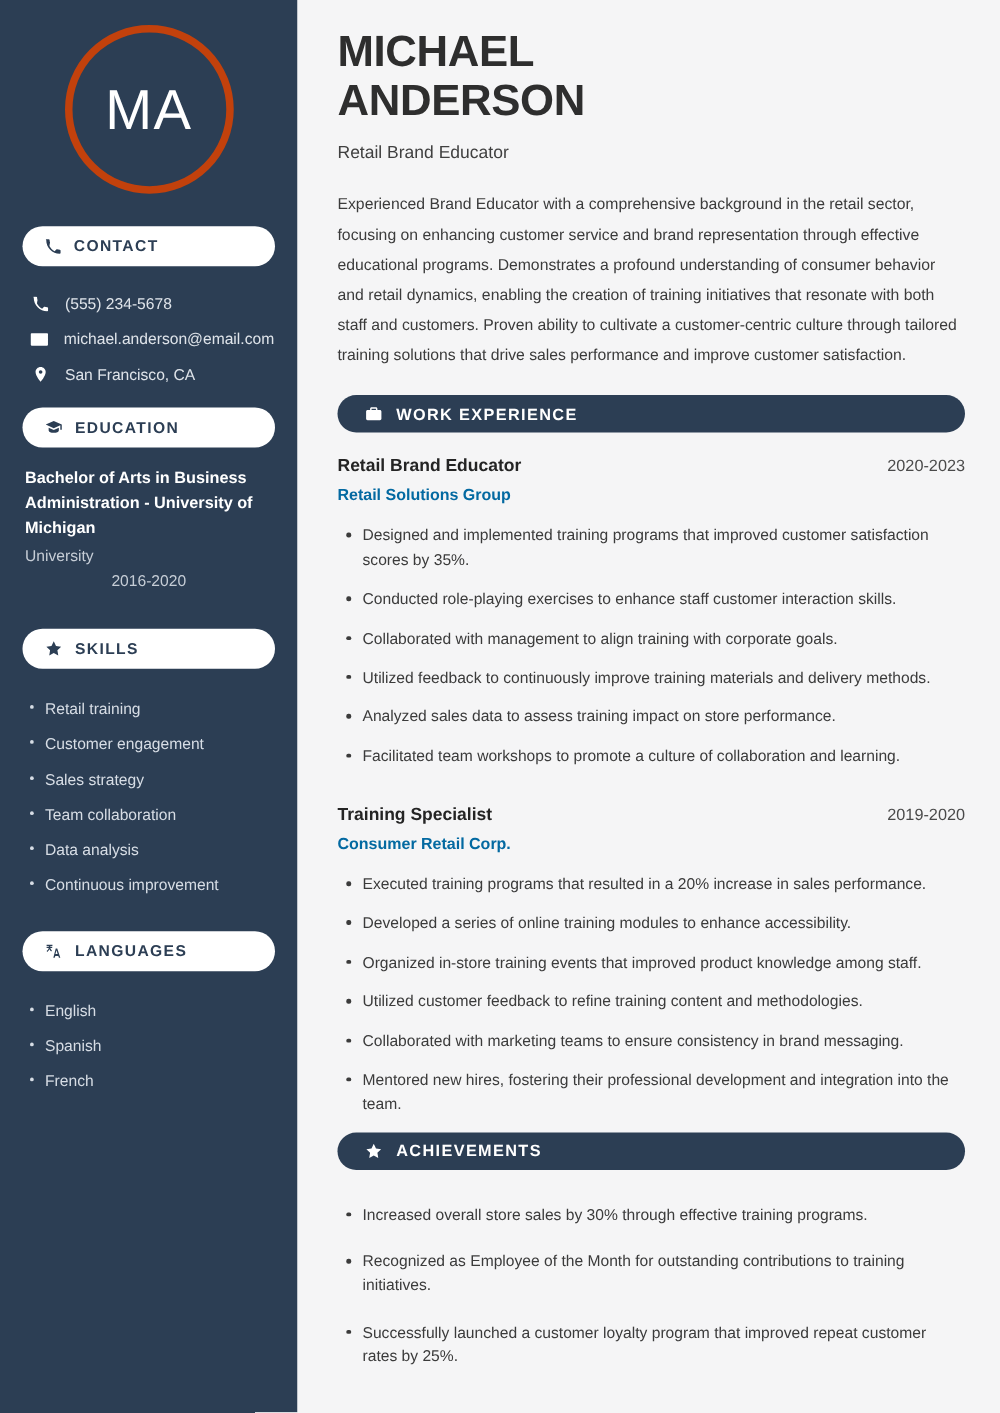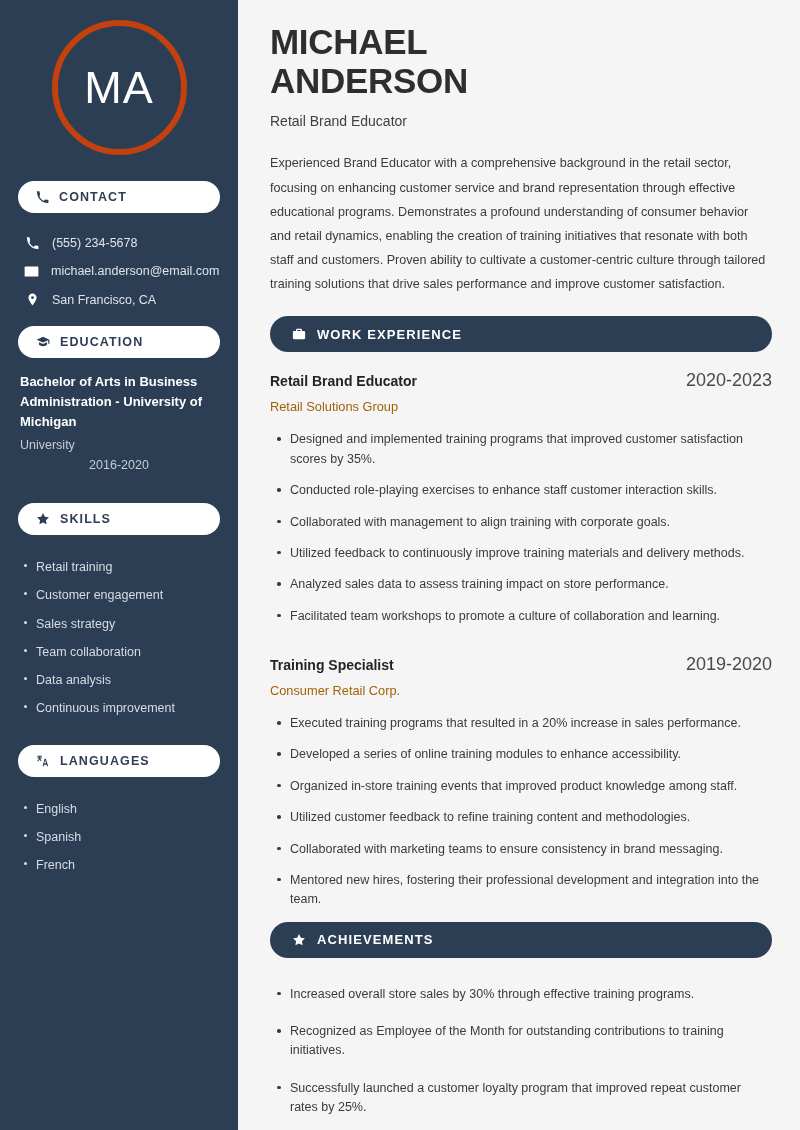--- a/index.html
+++ b/index.html
@@ -79,35 +79,35 @@
   .title {
     color: #404040; font-size: 14px; margin-top: 13px; margin-bottom: 22px;
   }
   .summary {
     color: #3b3b3b; font-size: 12.6px; line-height: 1.92;
     margin-bottom: 20px;
   }
 
   .section-bar {
     background: #2c3e54; border-radius: 22px;
-    height: 36px; padding: 0 22px;
+    height: 30px; padding: 0 22px;
     display: flex; align-items: center; gap: 11px;
     margin: 6px 0 18px 0;
   }
   .section-bar-label {
     color: #ffffff; font-size: 13px; font-weight: bold; letter-spacing: 1.1px;
   }
   .section-bar-icon { display: flex; align-items: center; color: #ffffff; }
   .section-bar-icon svg { display: block; }
 
   .job { margin-bottom: 6px; }
   .job-head { display: flex; justify-content: space-between; align-items: baseline; }
   .job-role { color: #242424; font-size: 14px; font-weight: bold; }
-  .job-dates { color: #4a4a4a; font-size: 18px; }
-  .job-company { color: #a16207; font-size: 12.8px; margin-top: 8px; margin-bottom: 10px; }
+  .job-dates { color: #4a4a4a; font-size: 13px; }
+  .job-company { color: #0369a1; font-size: 12.8px; margin-top: 8px; margin-bottom: 10px; font-weight: bold; }
 
   .bullets { list-style: none; margin: 0 0 22px 0; padding: 0; }
   .bullets li {
     color: #3b3b3b; font-size: 12.5px; line-height: 1.55;
     padding: 6px 0 6px 20px; position: relative;
   }
   .bullets li::before {
     content: ""; position: absolute; left: 7px; top: 13px;
     width: 3.5px; height: 3.5px; border-radius: 50%; background: #3b3b3b;
   }

